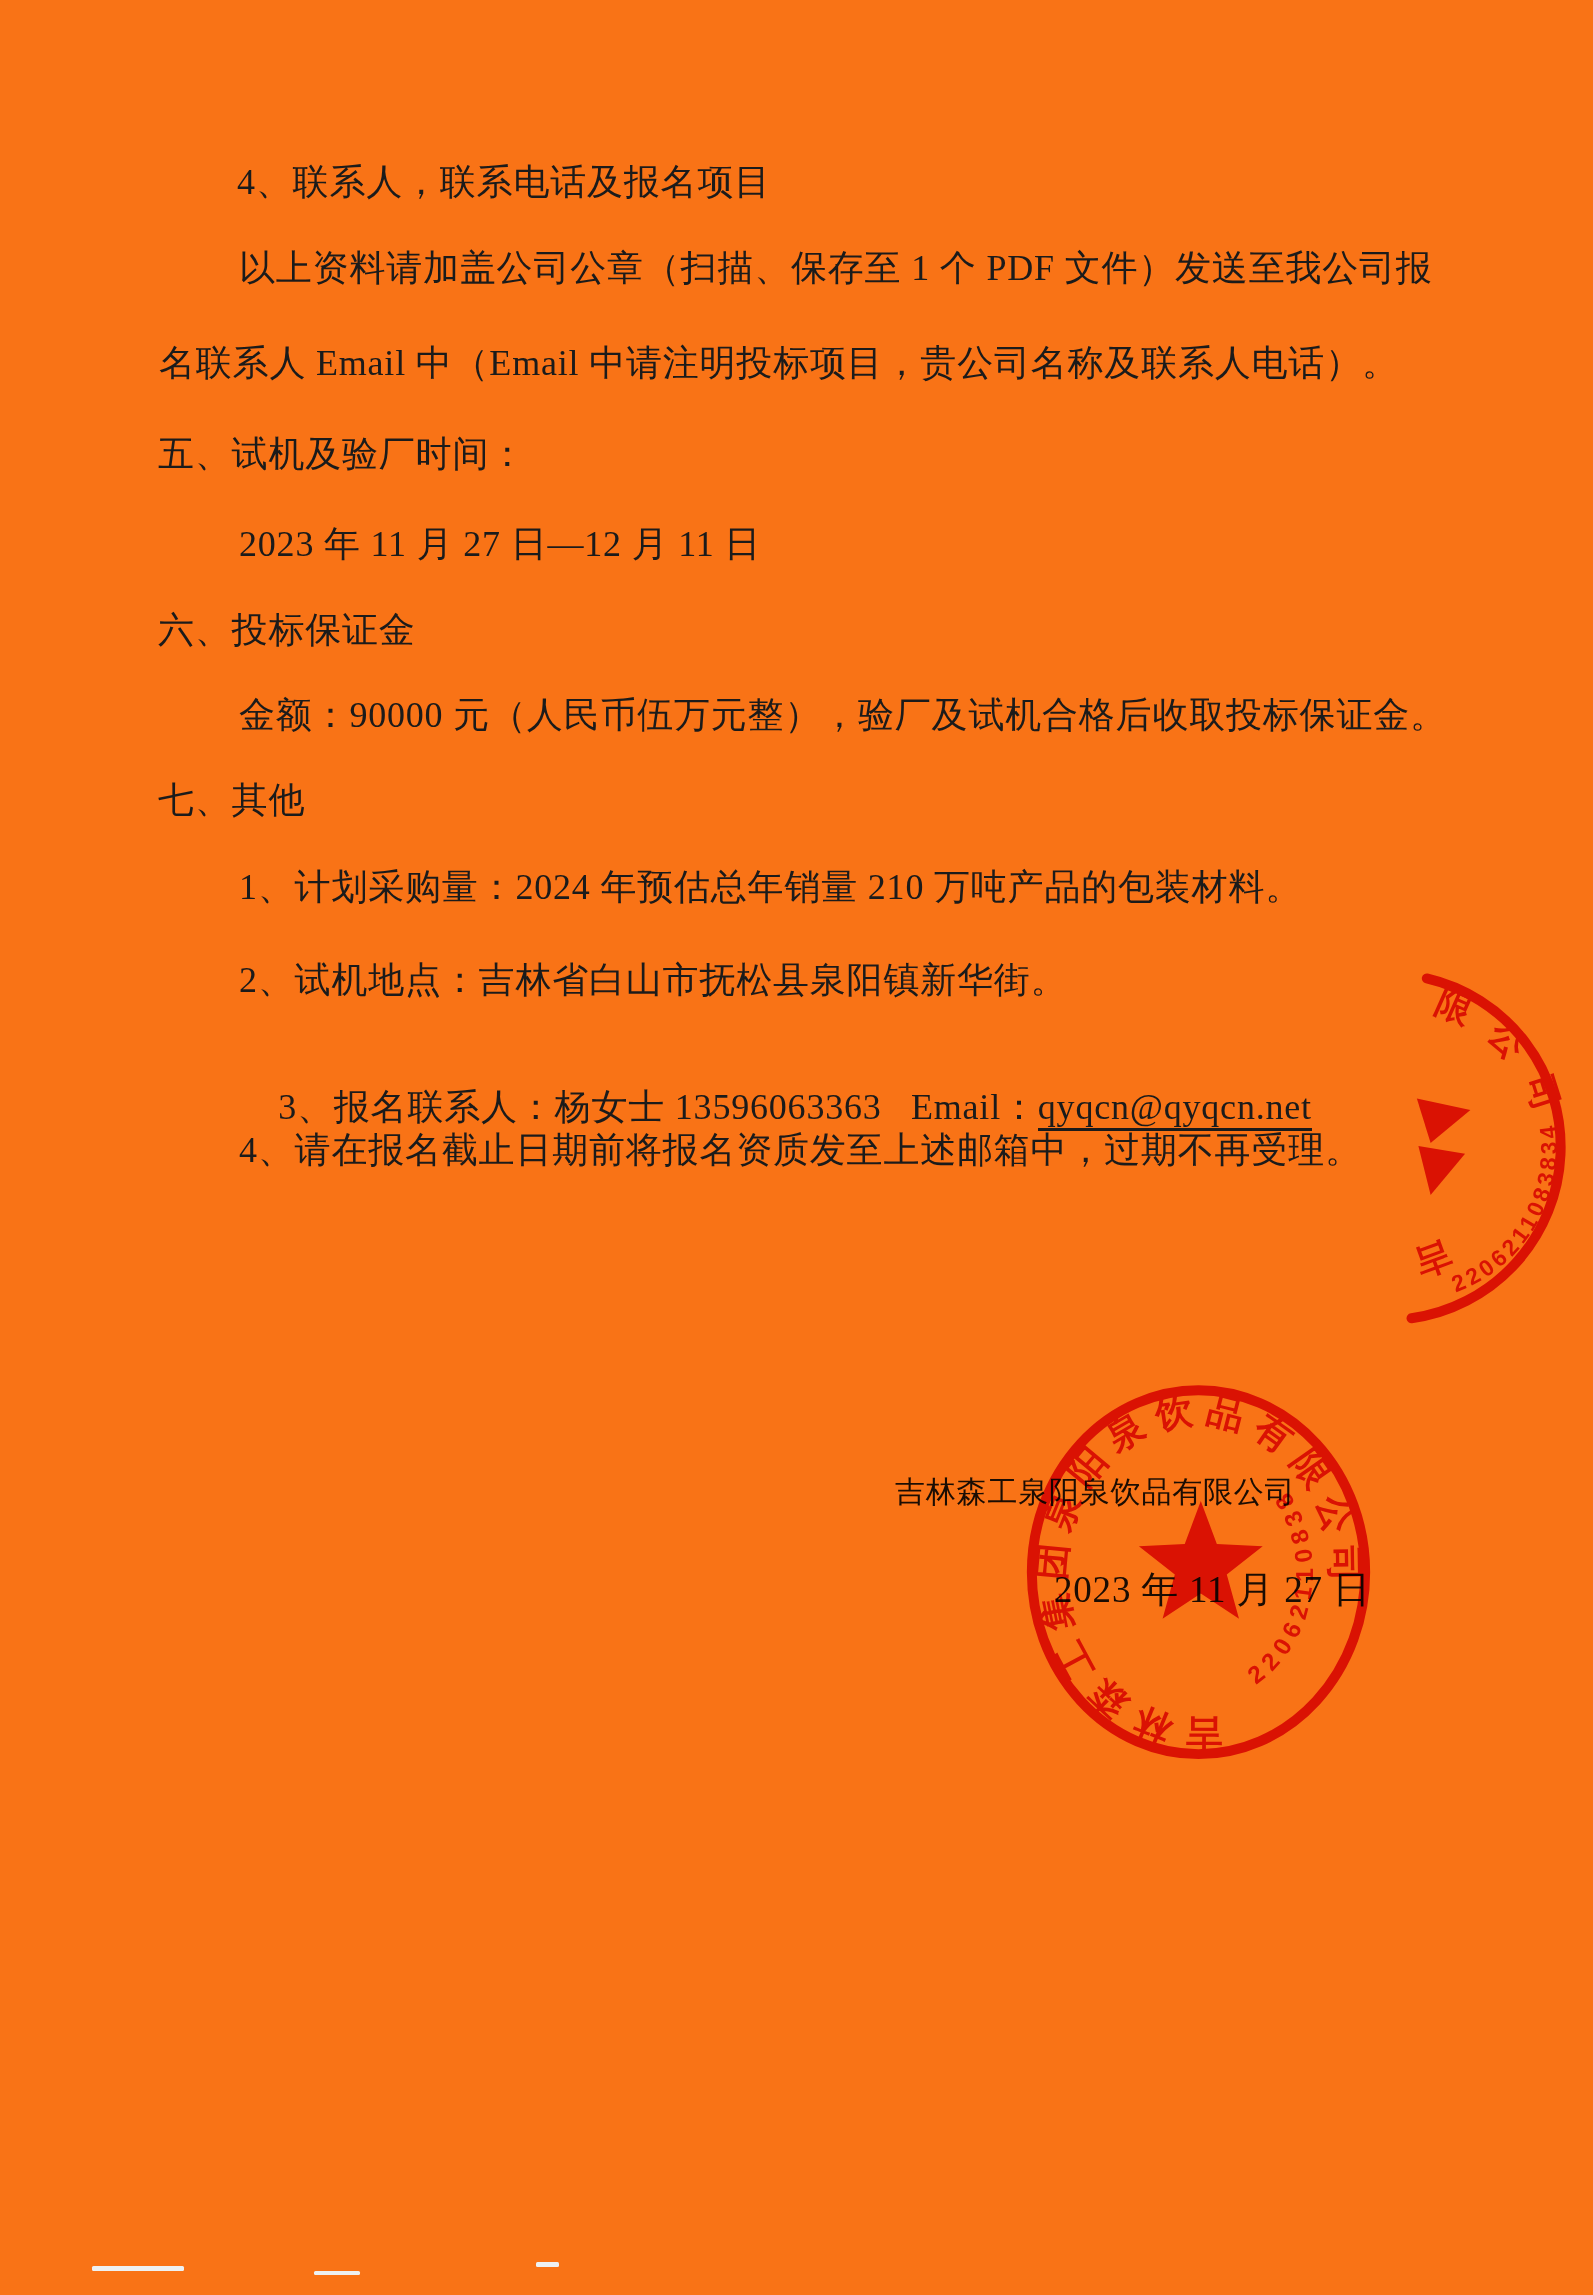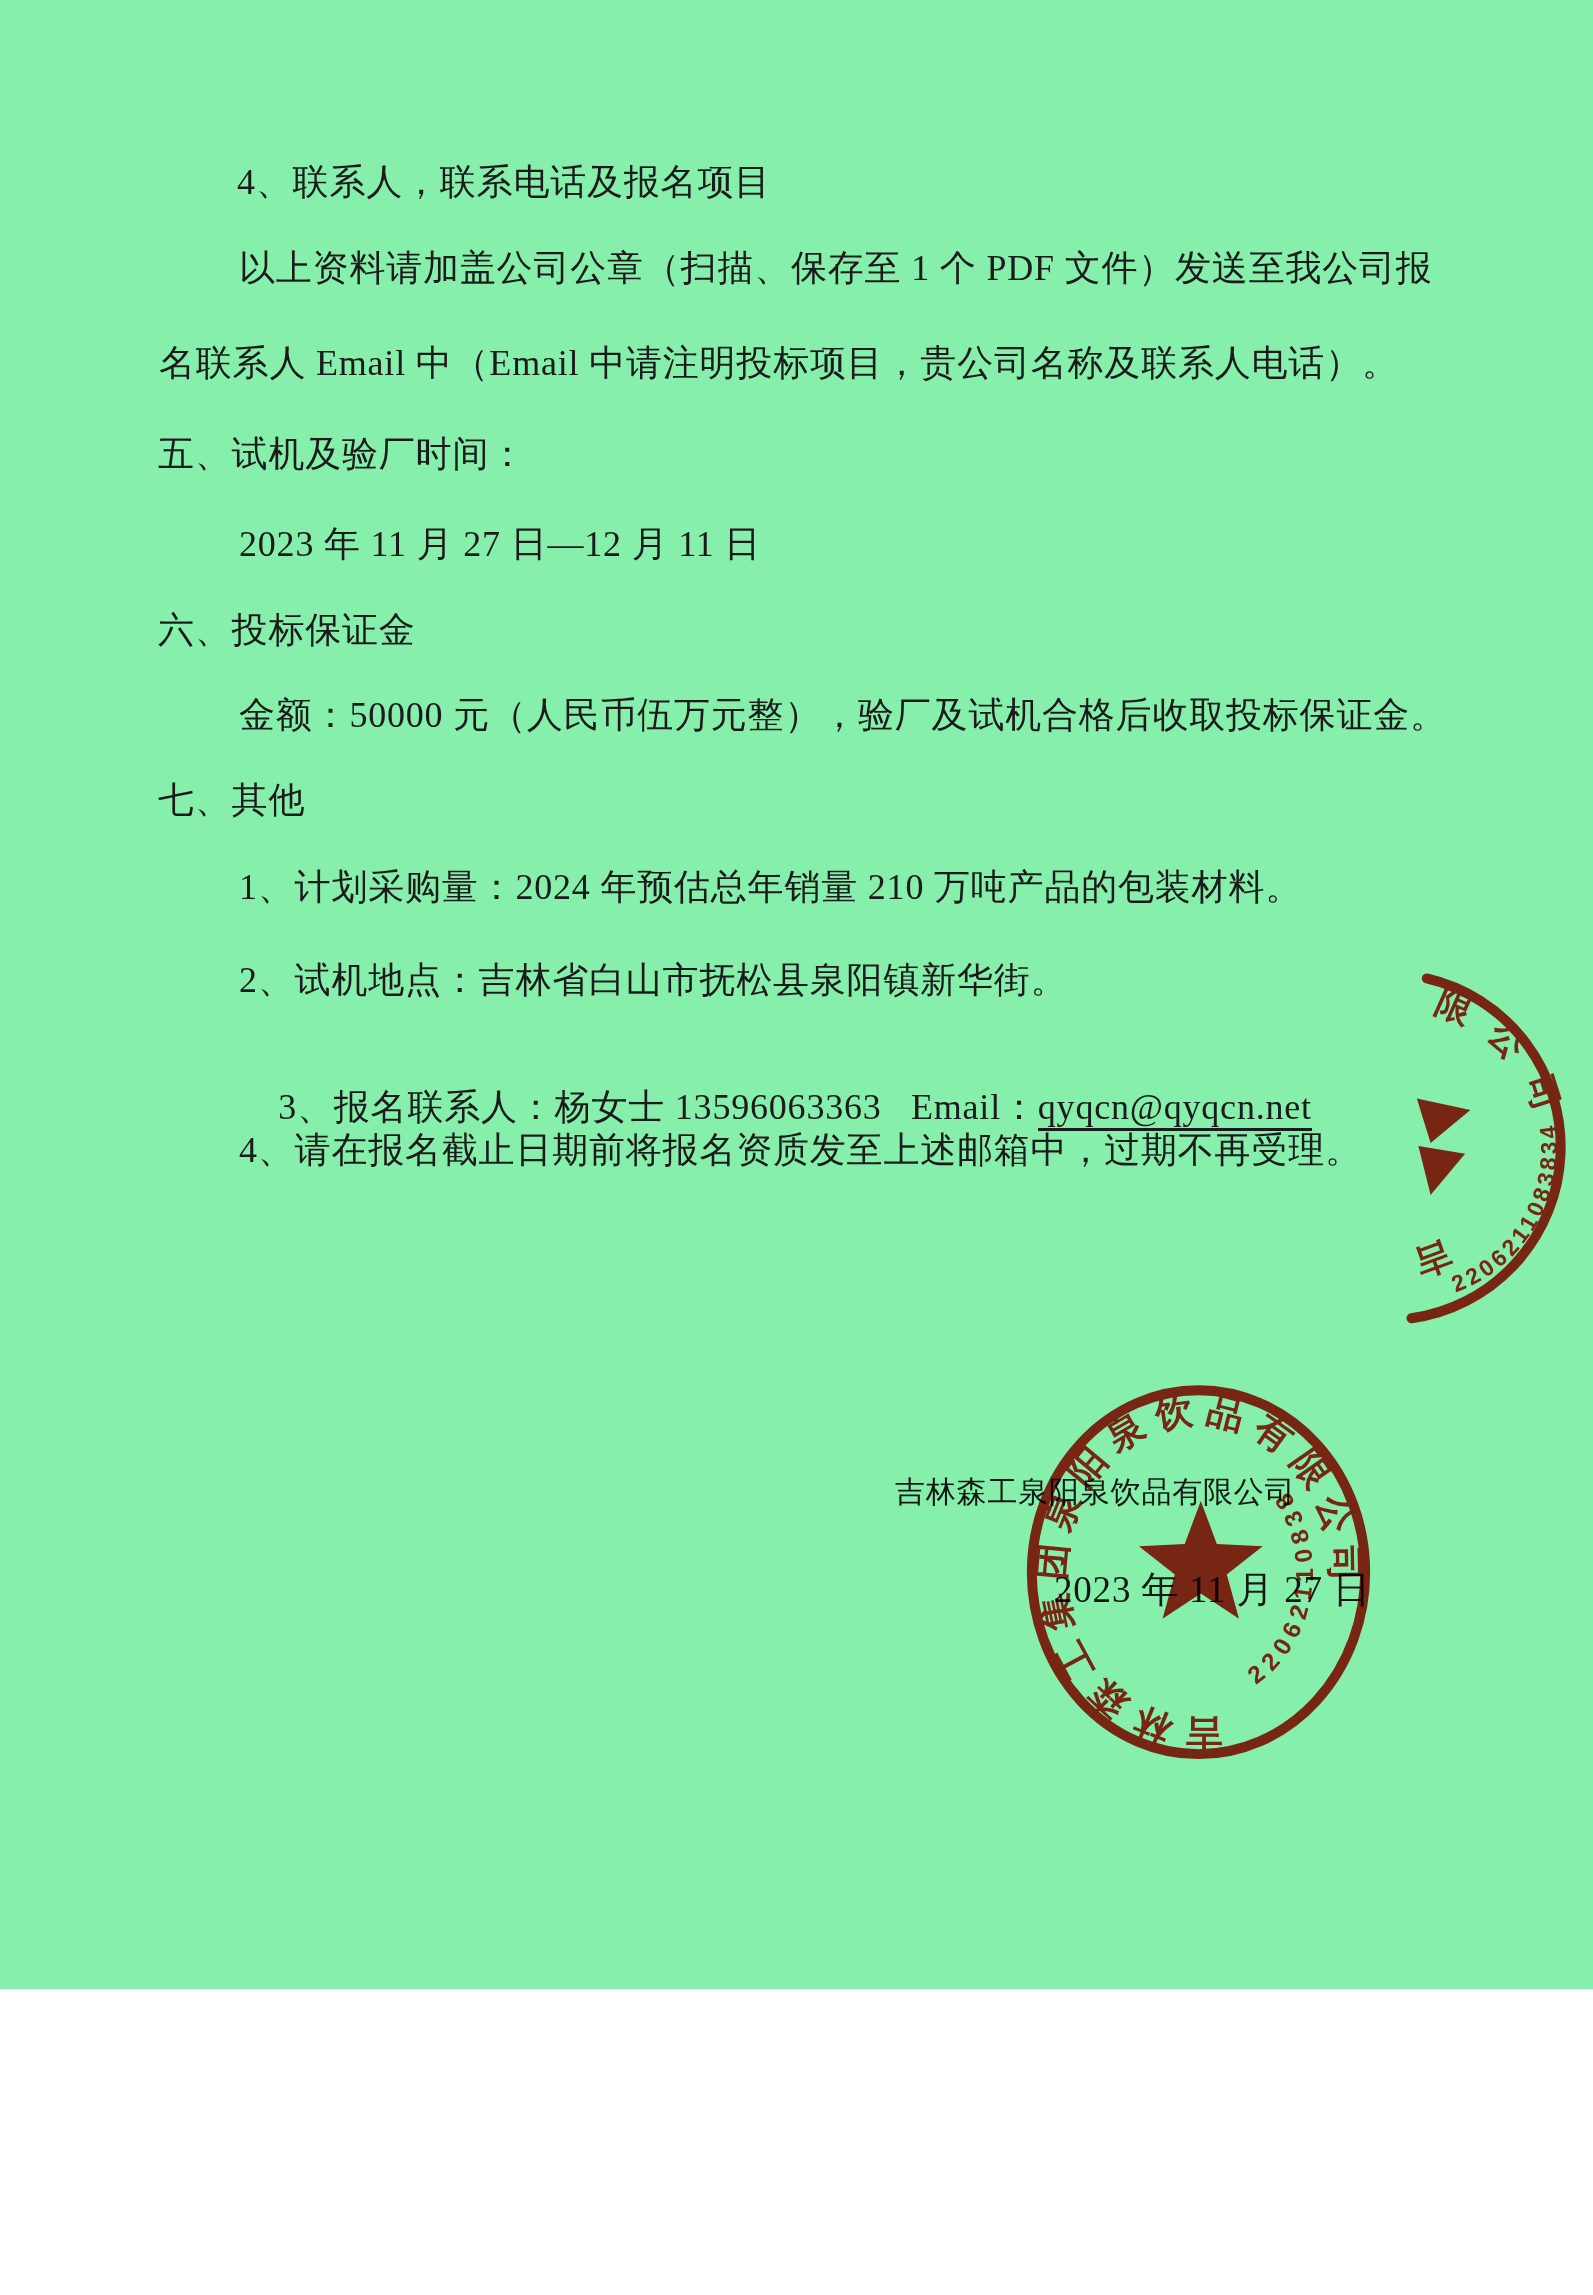--- a/index.html
+++ b/index.html
@@ -1,19 +1,19 @@
 <!DOCTYPE html>
 <html style="font-size:12.2px"><head>
 <meta charset="utf-8">
 <style>
   html,body{margin:0;padding:0;background:#ffffff;}
   .page{
     position:relative;
-    width:1594px;height:1989px;
-    background:#86efac;
+    width:1594px;height:2295px;
+    background:#f97316;
     overflow:hidden;
     font-family:"Liberation Serif","DejaVu Serif",serif;
     color:#1b1b1b;
     text-align:right;
   }
   .line{
     position:absolute;
     white-space:pre;
     font-size:36px;
     line-height:1.1;
@@ -59,21 +59,21 @@
 <body>
 
 <div class="page">
 
   <div class="line l1">4、联系人，联系电话及报名项目</div>
   <div class="line l2">以上资料请加盖公司公章（扫描、保存至 1 个 PDF 文件）发送至我公司报</div>
   <div class="line l3">名联系人 Email 中（Email 中请注明投标项目，贵公司名称及联系人电话）。</div>
   <div class="line l4">五、试机及验厂时间：</div>
   <div class="line l5">2023 年 11 月 27 日—12 月 11 日</div>
   <div class="line l6">六、投标保证金</div>
-  <div class="line l7">金额：50000 元（人民币伍万元整），验厂及试机合格后收取投标保证金。</div>
+  <div class="line l7">金额：90000 元（人民币伍万元整），验厂及试机合格后收取投标保证金。</div>
   <div class="line l8">七、其他</div>
   <div class="line l9">1、计划采购量：2024 年预估总年销量 210 万吨产品的包装材料。</div>
   <div class="line l10">2、试机地点：吉林省白山市抚松县泉阳镇新华街。</div>
   <div class="line l11">
     <span>3、报名联系人：杨女士 13596063363   Email：</span><span class="email-underline">qyqcn@qyqcn.net</span>
   </div>
   <div class="line l12">4、请在报名截止日期前将报名资质发至上述邮箱中，过期不再受理。</div>
 
   <div class="line sig-company sig-text">吉林森工泉阳泉饮品有限公司</div>
   <div class="line sig-date sig-text">2023 年 11 月 27 日</div>

